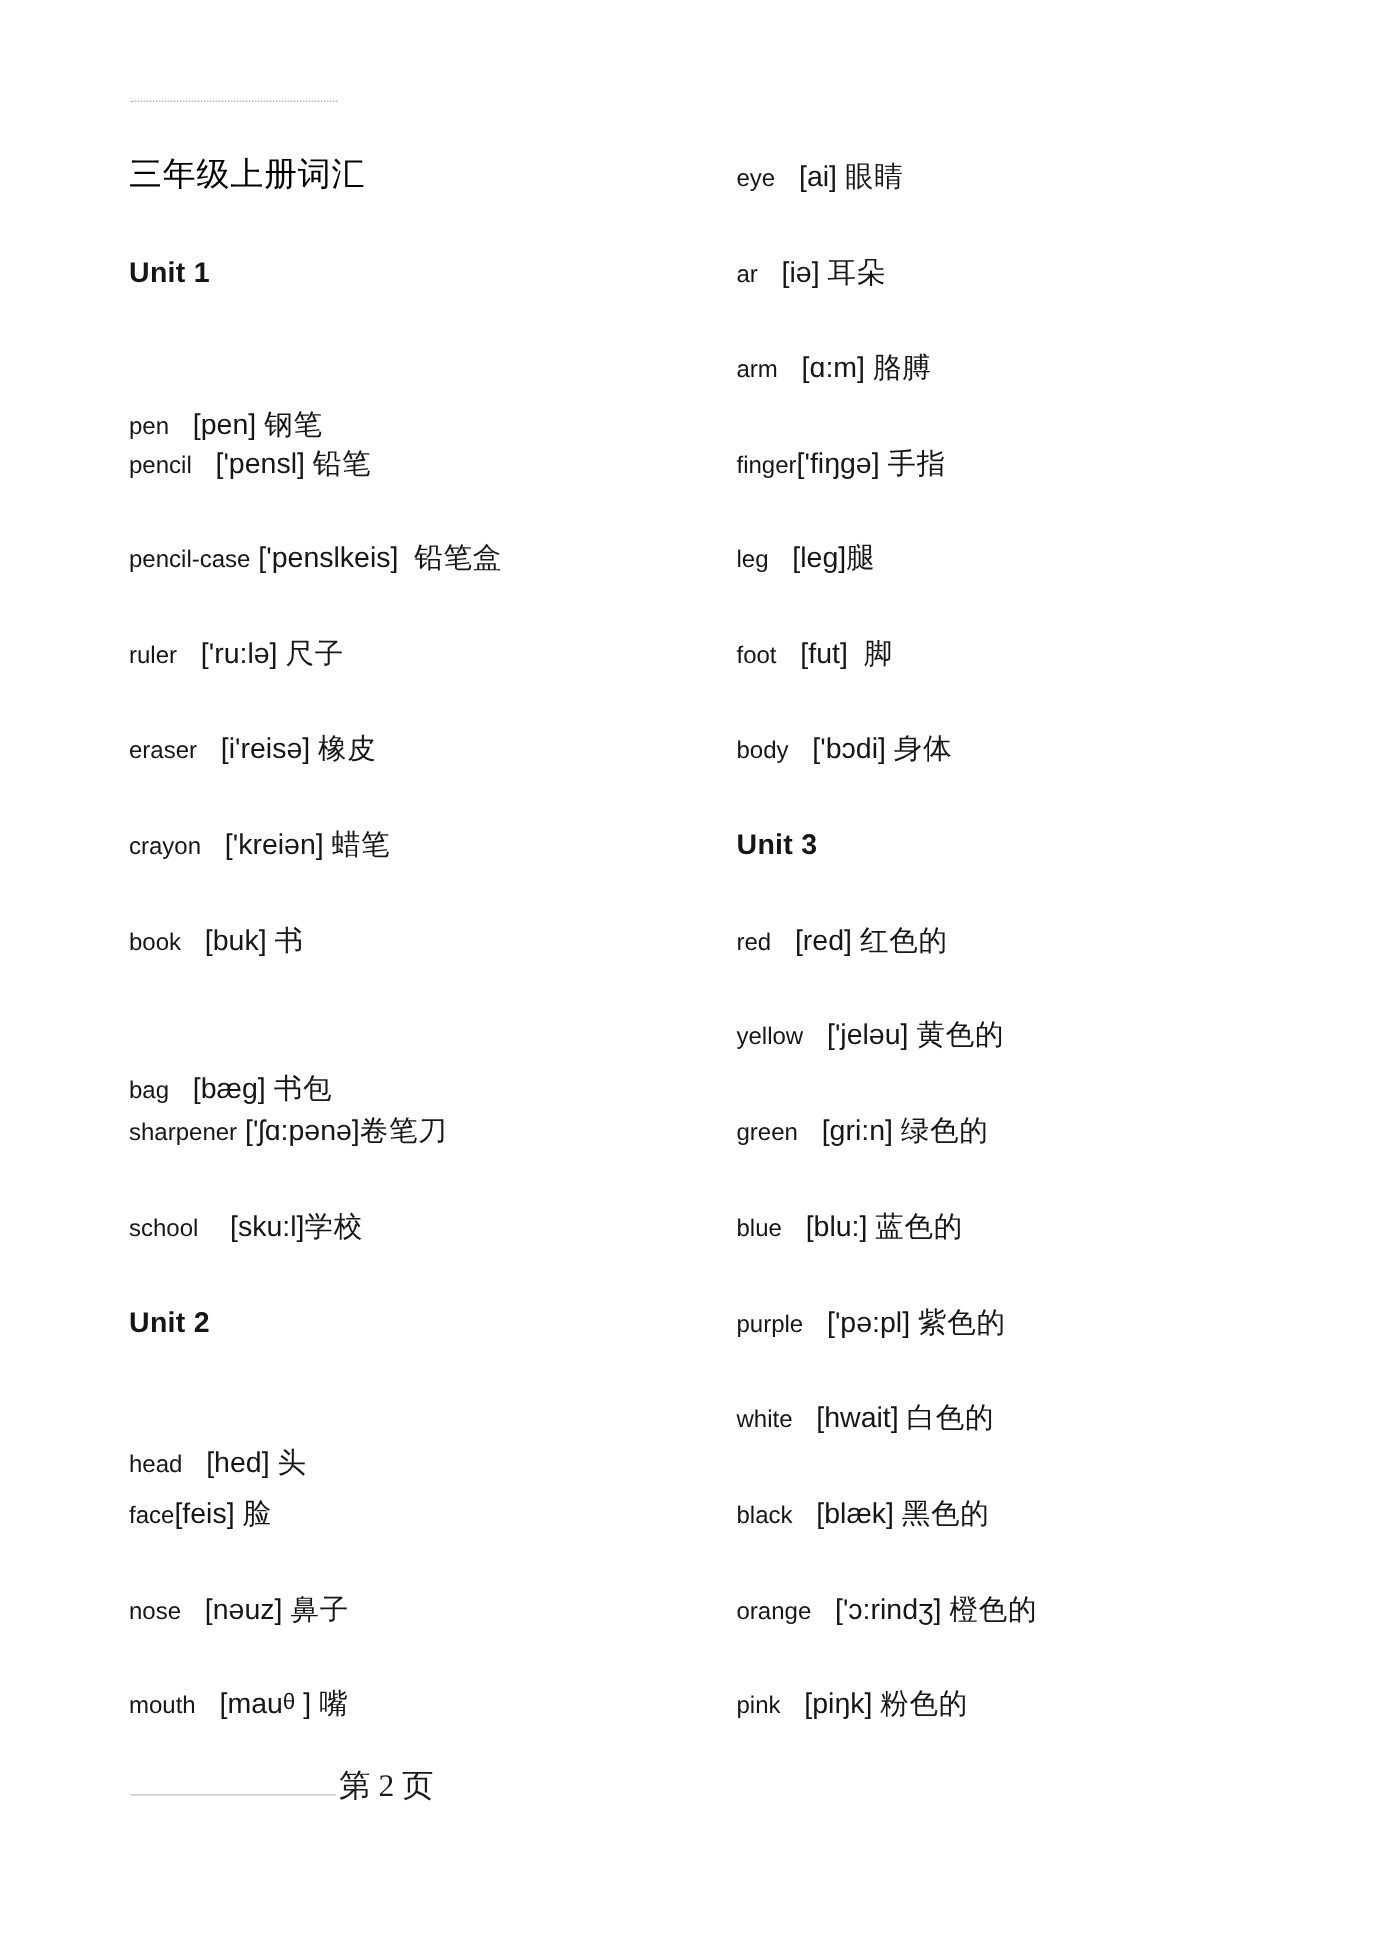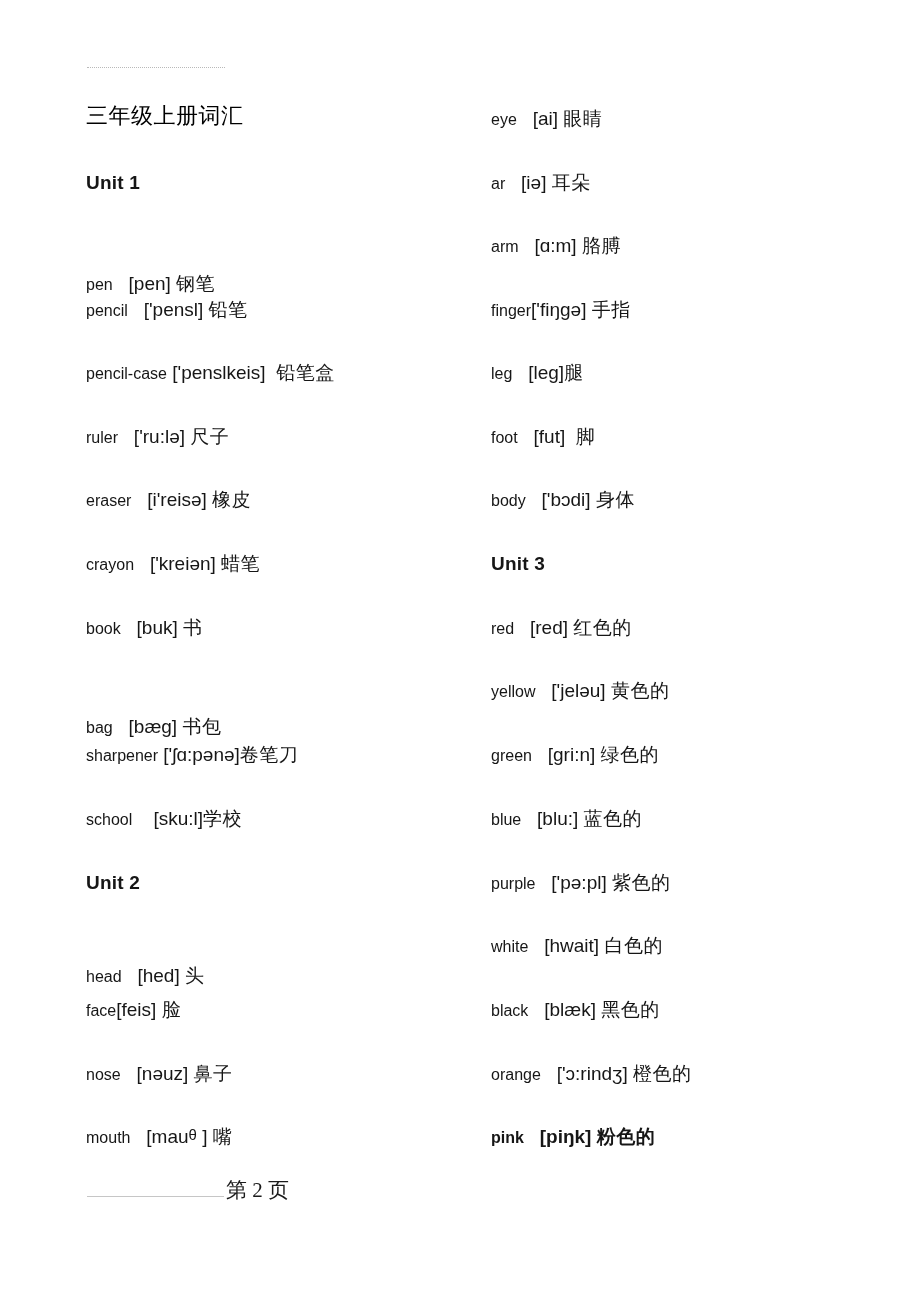--- a/index.html
+++ b/index.html
@@ -127,19 +127,19 @@
       <div class="entry" style="top: 487px;"><span class="word">body</span>   <span class="phon">['bɔdi]</span> <span class="cn">身体</span></div>
       <div class="entry unit" style="top: 551px;">Unit 3</div>
       <div class="entry" style="top: 615px;"><span class="word">red</span>   <span class="phon">[red]</span> <span class="cn">红色的</span></div>
       <div class="entry" style="top: 678px;"><span class="word">yellow</span>   <span class="phon">['jeləu]</span> <span class="cn">黄色的</span></div>
       <div class="entry" style="top: 742px;"><span class="word">green</span>   <span class="phon">[gri:n]</span> <span class="cn">绿色的</span></div>
       <div class="entry" style="top: 806px;"><span class="word">blue</span>   <span class="phon">[blu:]</span> <span class="cn">蓝色的</span></div>
       <div class="entry" style="top: 870px;"><span class="word">purple</span>   <span class="phon">['pə:pl]</span> <span class="cn">紫色的</span></div>
       <div class="entry" style="top: 933px;"><span class="word">white</span>   <span class="phon">[hwait]</span> <span class="cn">白色的</span></div>
       <div class="entry" style="top: 997px;"><span class="word">black</span>   <span class="phon">[blæk]</span> <span class="cn">黑色的</span></div>
       <div class="entry" style="top: 1061px;"><span class="word">orange</span>   <span class="phon">['ɔ:rindʒ]</span> <span class="cn">橙色的</span></div>
-      <div class="entry" style="top: 1124px; font-weight: bold;"><span class="word">pink</span>   <span class="phon">[piŋk]</span> <span class="cn">粉色的</span></div>
+      <div class="entry" style="top: 1124px;"><span class="word">pink</span>   <span class="phon">[piŋk]</span> <span class="cn">粉色的</span></div>
     </div>
 
   <div class="footer-rule"></div>
   <div class="page-number">第 2 页</div>
 
 </div>
 
 </body></html>

